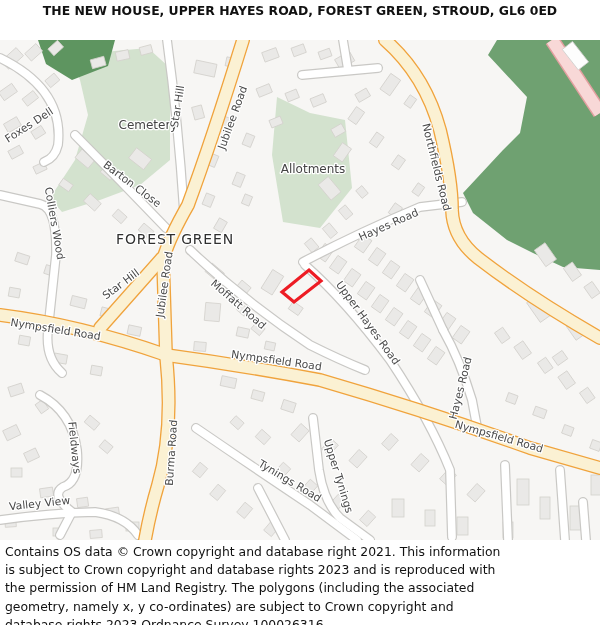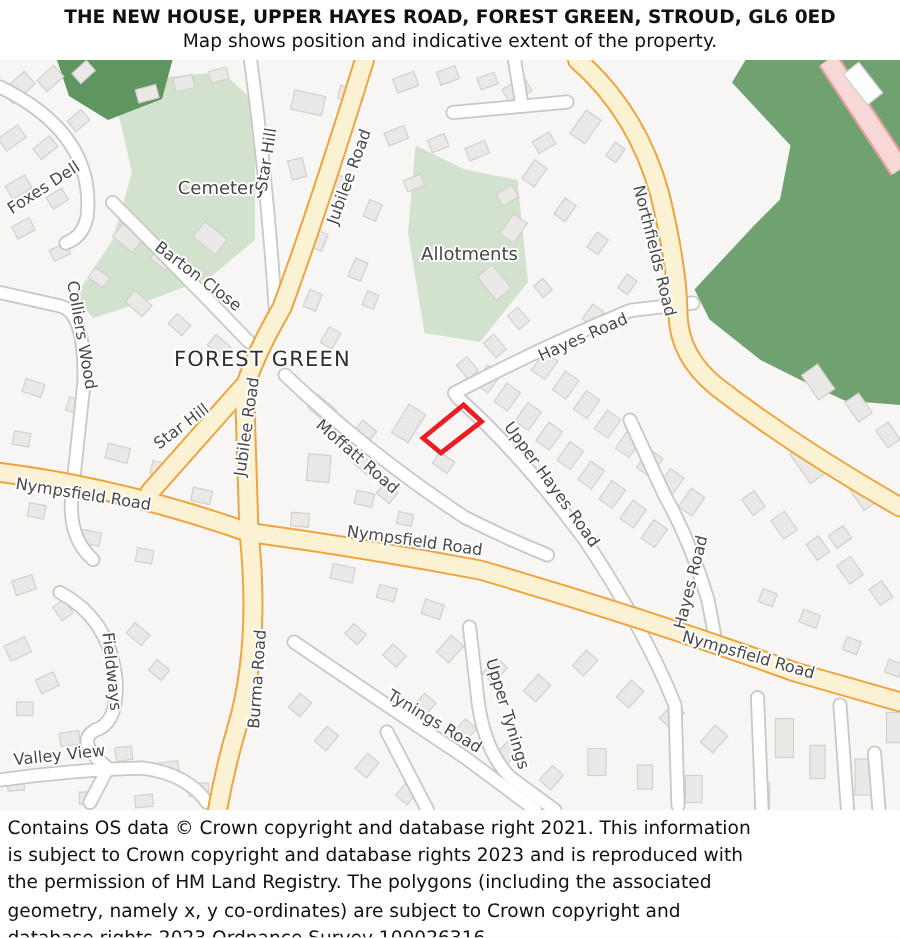--- a/index.html
+++ b/index.html
@@ -27,21 +27,20 @@
   .area{font-size:12px;fill:#444444;}
   .place{font-size:14px;fill:#2f2f2f;letter-spacing:0.8px;}
 </style>
 </head>
 <body>
 
 <div class="page">
 
   <div class="header">
     <div class="title">THE NEW HOUSE, UPPER HAYES ROAD, FOREST GREEN, STROUD, GL6 0ED</div>
-    <div class="subtitle">Map shows position and indicative extent of the property.</div>
   </div>
 
   <div class="mapwrap">
   <svg width="600" height="500" viewBox="0 0 600 500" xmlns="http://www.w3.org/2000/svg">
 
     <rect x="0" y="0" width="600" height="500" fill="#F7F6F4"></rect>
 
     <g>
       <polygon fill="#D3E2CE" points="70,15 148,8 170,28 170,120 140,145 100,160 62,172 50,158 75,120 88,75 80,40"></polygon>
       <polygon fill="#5E9560" points="38,0 115,0 108,26 72,40 46,24"></polygon>

